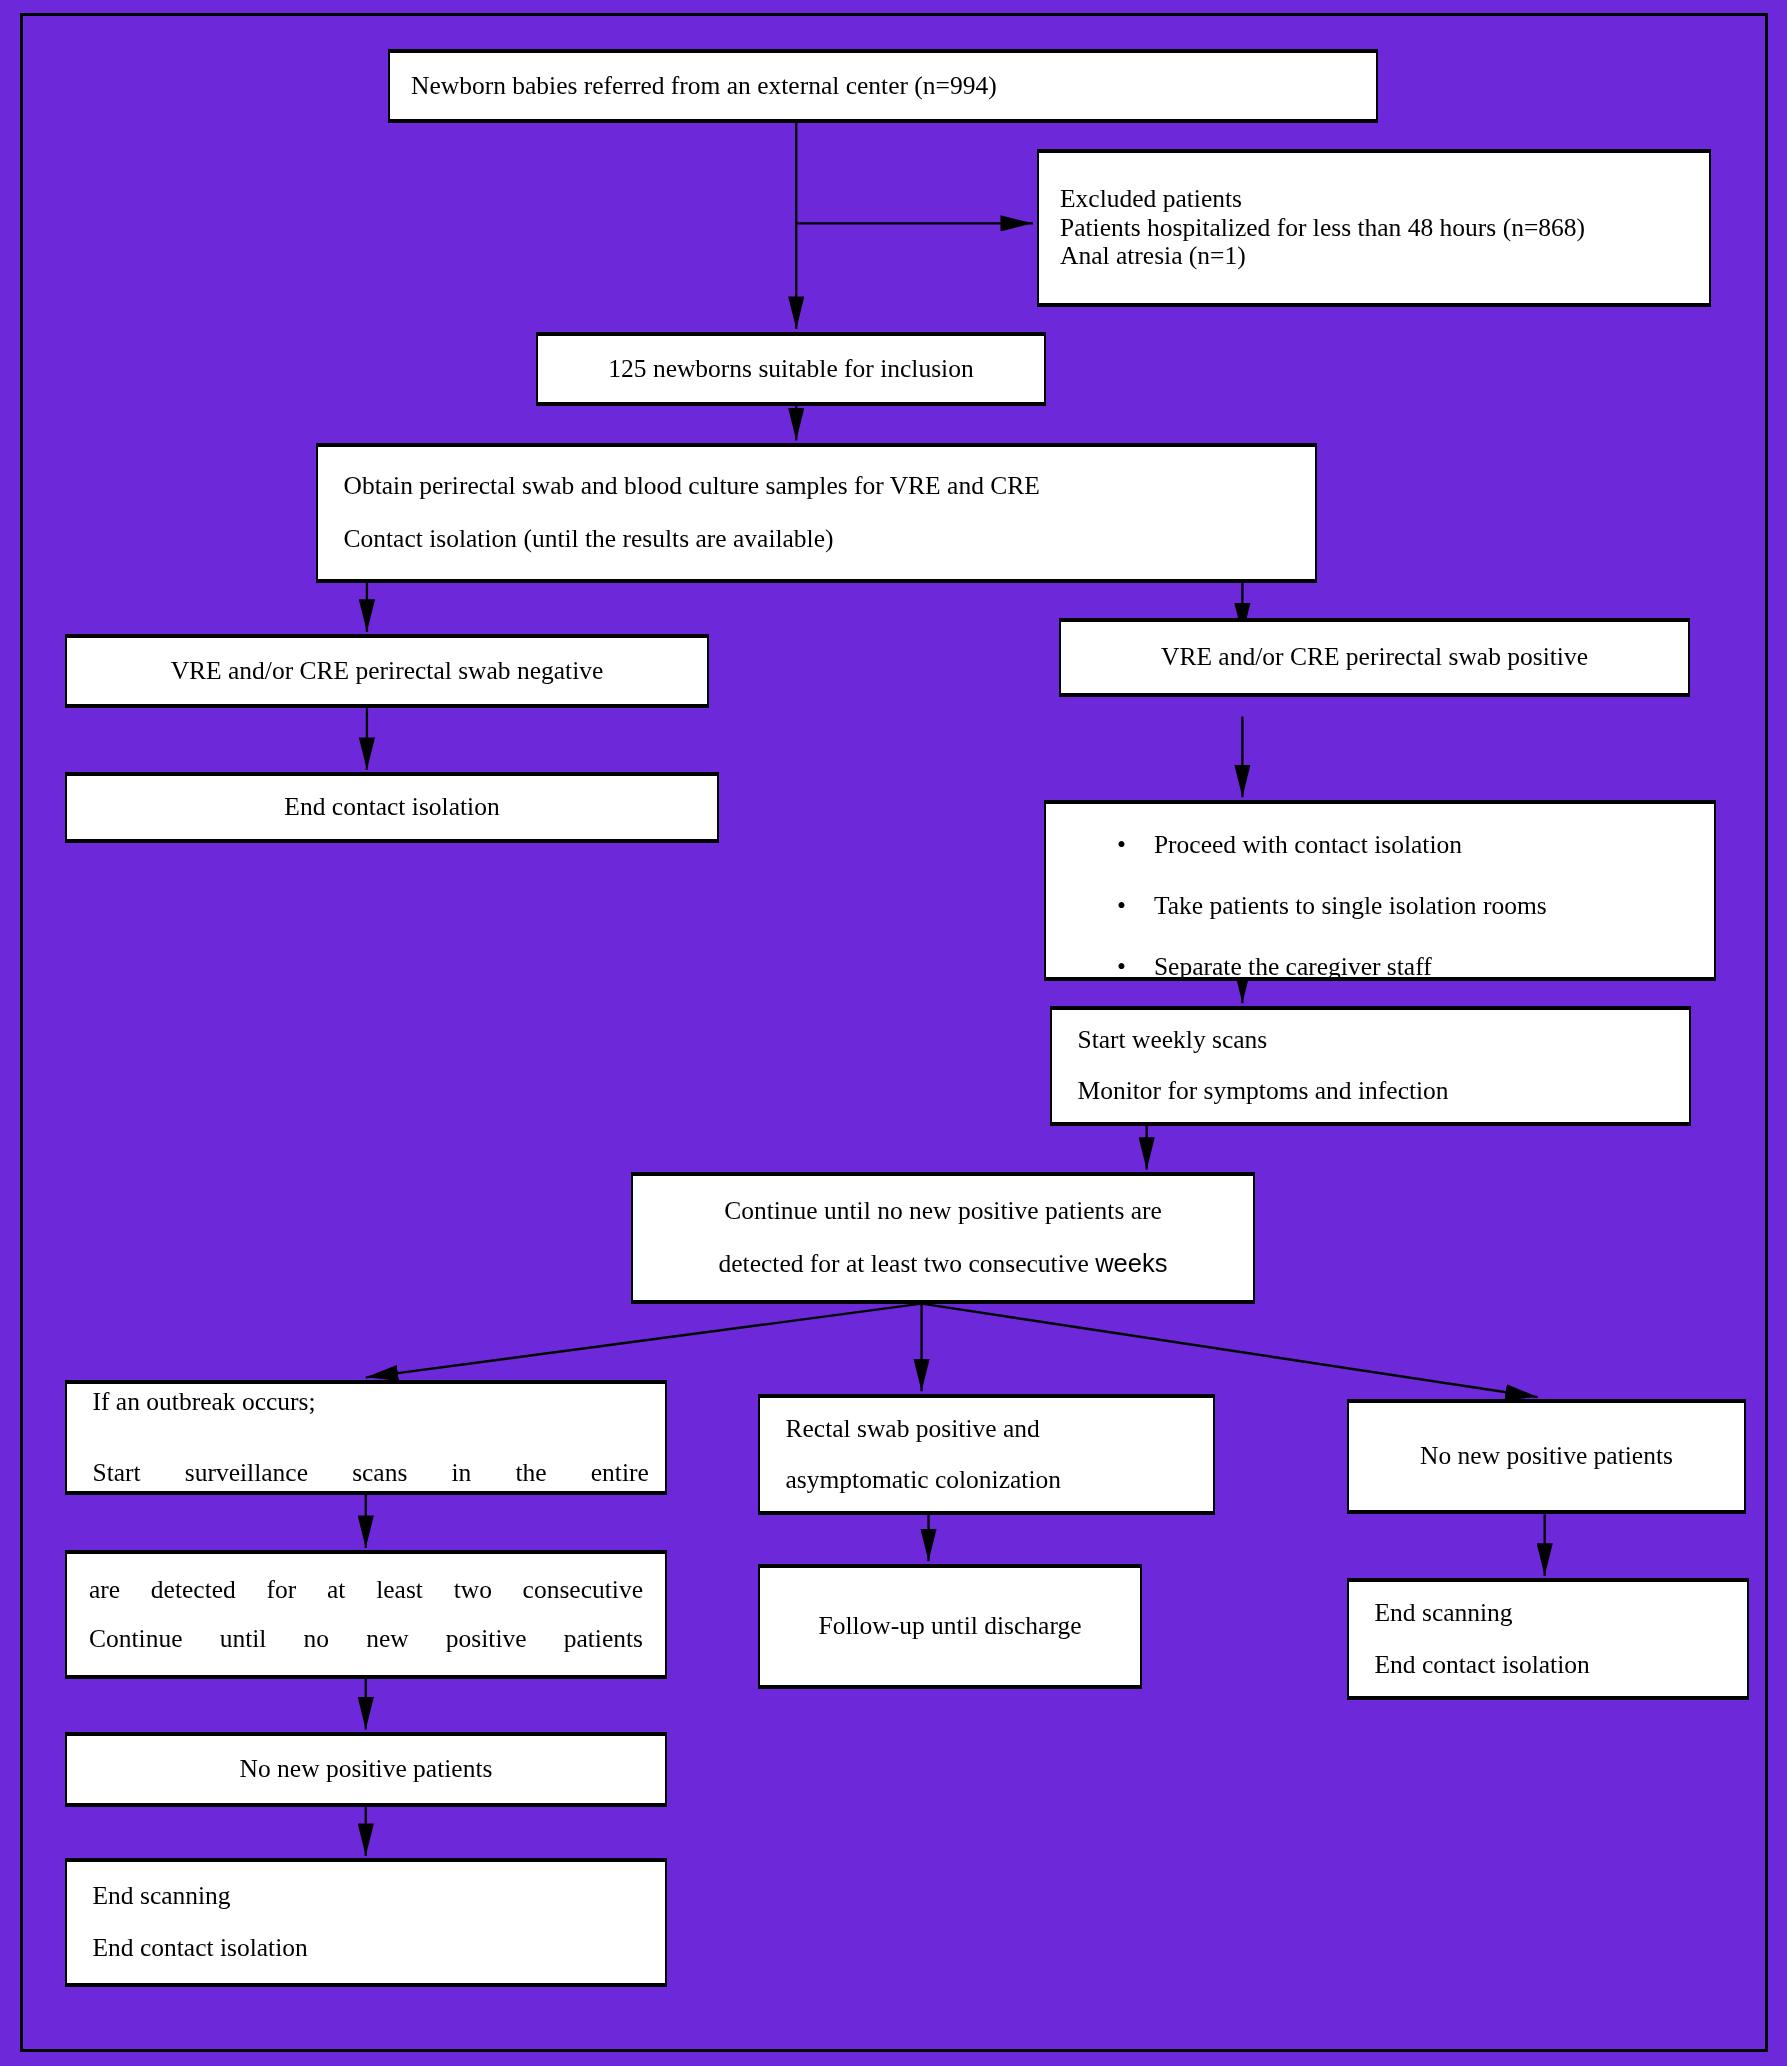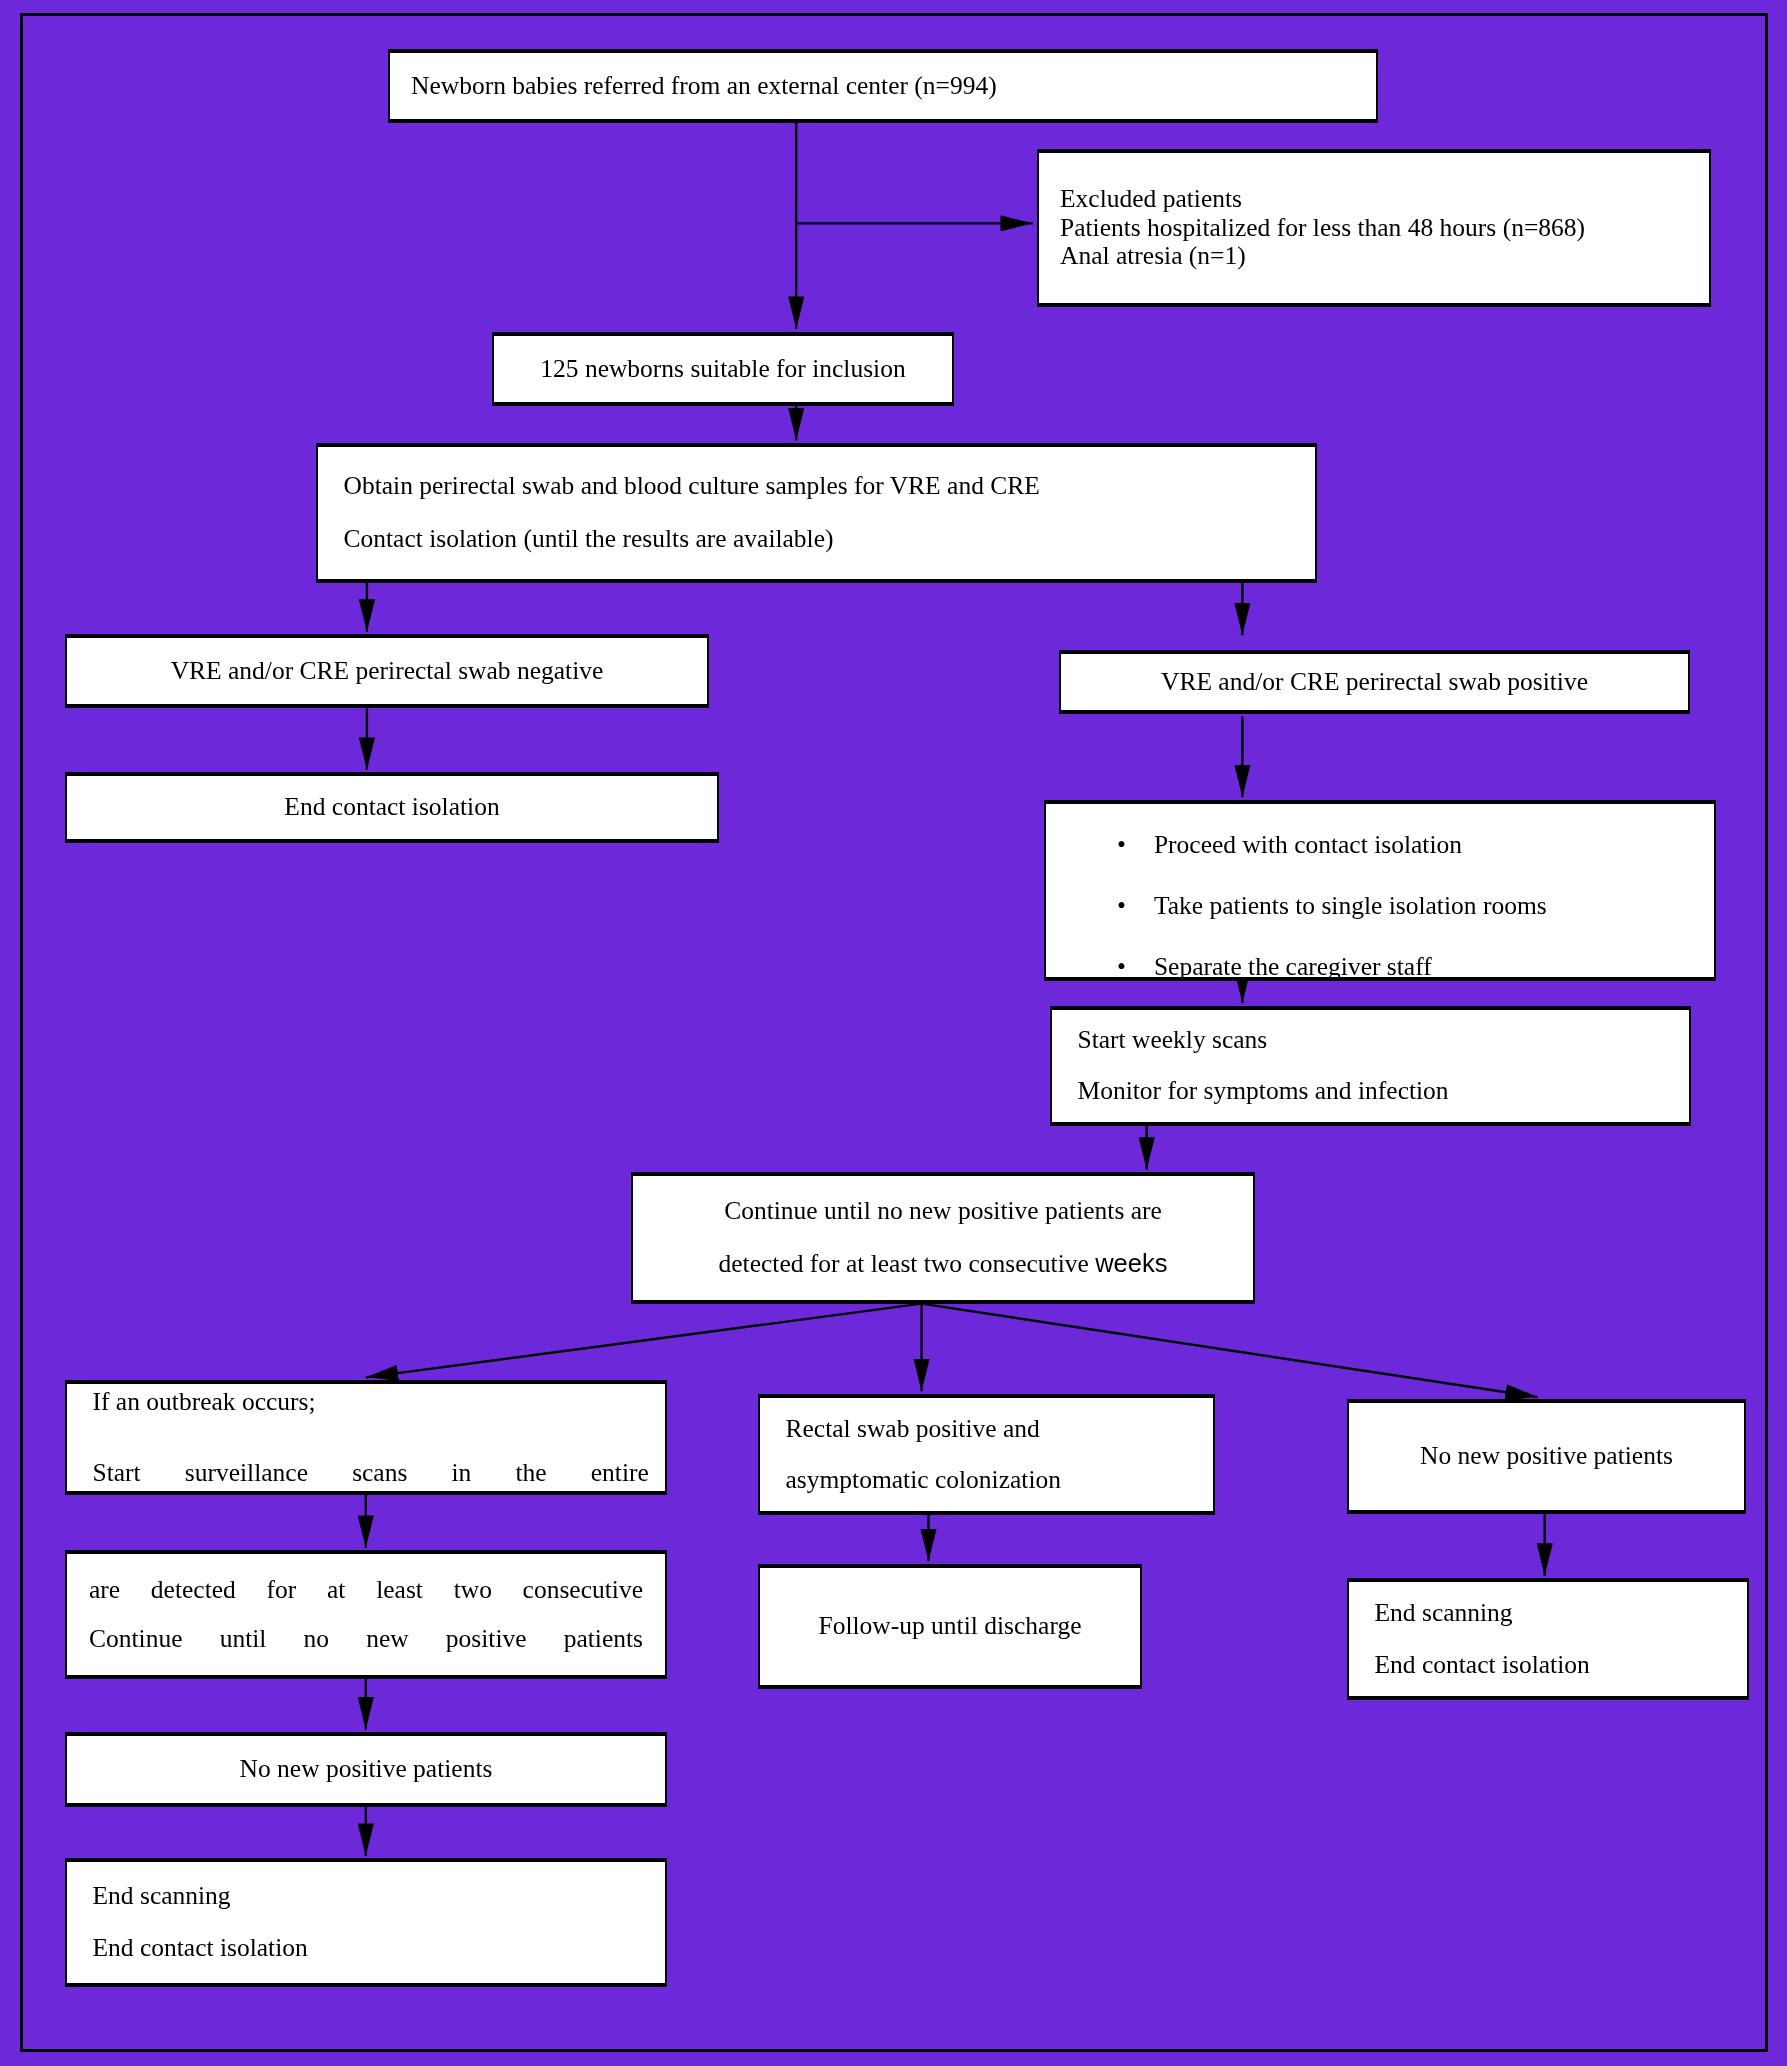--- a/index.html
+++ b/index.html
@@ -20,25 +20,25 @@
   }
   .center { align-items:center; text-align:center; }
   .leftal { align-items:flex-start; text-align:left; padding-left:25.5px; padding-right:16.2px; }
   .stretch { align-self:stretch; }
   .just { text-align:justify; text-align-last:justify; }
   .sans { font-family:"Liberation Sans", sans-serif; }
 
   
   #referred    { left:388px;  top:49px;   width:990px; height:74px; padding-left:21px; align-items:flex-start; }
   #excluded    { left:1037px; top:149px;  width:674px; height:158px; padding-left:21px; }
-  #box125      { left:492px;  top:332px;  width:462px;  height:74px; }
+  #box125      { left:536px;  top:332px;  width:510px;  height:74px; }
   #obtain      { left:316px;  top:443px;  width:1001px; height:140px; row-gap:24.4px; }
   #neg         { left:65px;  top:634px; width:644px; height:74px; }
   #endcontact1 { left:65px;  top:772px; width:654px; height:71px; }
-  #pos         { left:1059px; top:650px; width:631px; height:64px; }
+  #pos         { left:1059px; top:618px; width:631px; height:79px; }
   #bullets     { left:1044px; top:800px; width:672px; height:181px; justify-content:flex-start; padding-top:27px; row-gap:32.5px; overflow:hidden; }
   #weekly      { left:1050px; top:1006px; width:641px; height:120px; row-gap:22px; }
   #continuec   { left:631px; top:1172px; width:624px; height:132px; row-gap:23px; }
   #outbreak    { left:65px;  top:1380px; width:602px; height:115px; row-gap:42px; }
   #rectal      { left:758px; top:1394px; width:457px;  height:121px; row-gap:22px; }
   #nonewr      { left:1347px; top:1399px; width:399px;  height:115px; }
   #continuel   { left:65px;  top:1550px; width:602px; height:129px; row-gap:20px; padding-left:22px; padding-right:22px; }
   #followup    { left:758px; top:1564px; width:384px;  height:125px; }
   #endr        { left:1347px; top:1578px; width:402px;  height:122px; row-gap:23px; }
   #nonewl      { left:65px;  top:1732px; width:602px; height:75px; }

